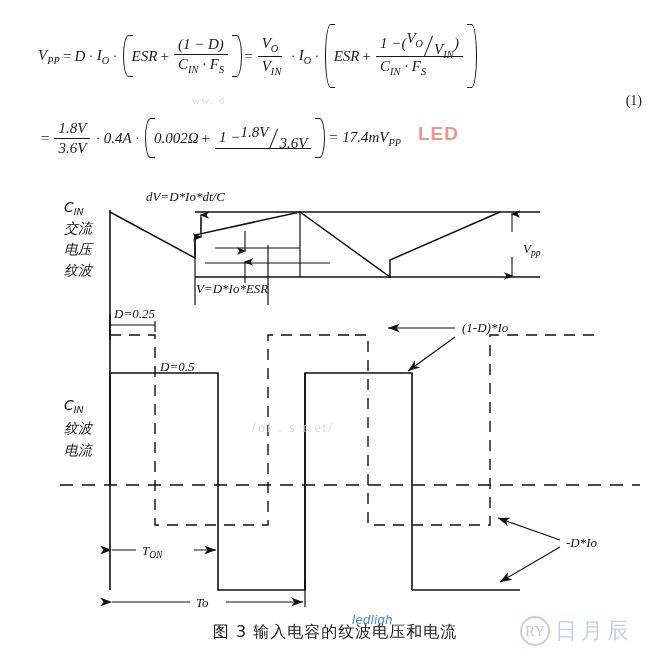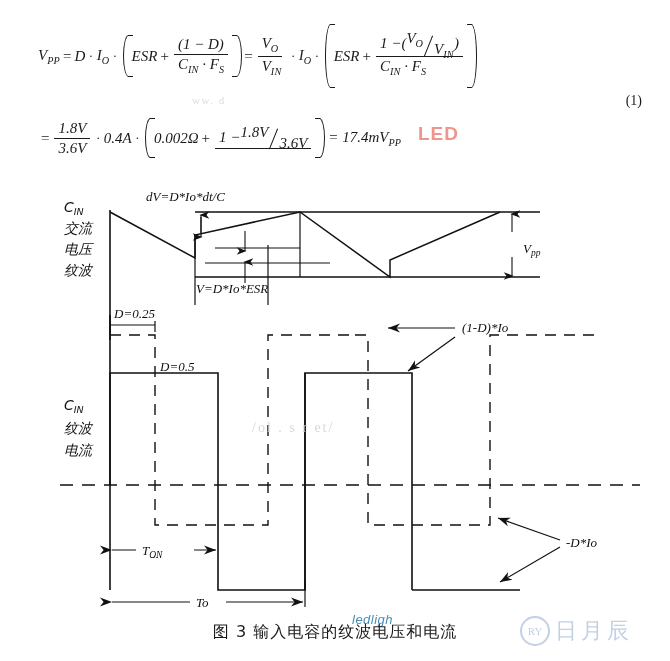--- a/index.html
+++ b/index.html
@@ -185,21 +185,21 @@
     gap: 5px;
     color: #c2d0e4;
     user-select: none;
   }
   #logo .mark {
     width: 26px;
     height: 26px;
     border: 2px solid #c2d0e4;
     border-radius: 50%;
     position: relative;
-    font-size: 11px;
+    font-size: 15px;
     font-family: "Liberation Serif", serif;
     display: flex;
     align-items: center;
     justify-content: center;
     color: #c2d0e4;
   }
   #logo .txt {
     font-size: 22px;
     font-family: Liberation Mono, monospace;
     letter-spacing: 4px;

